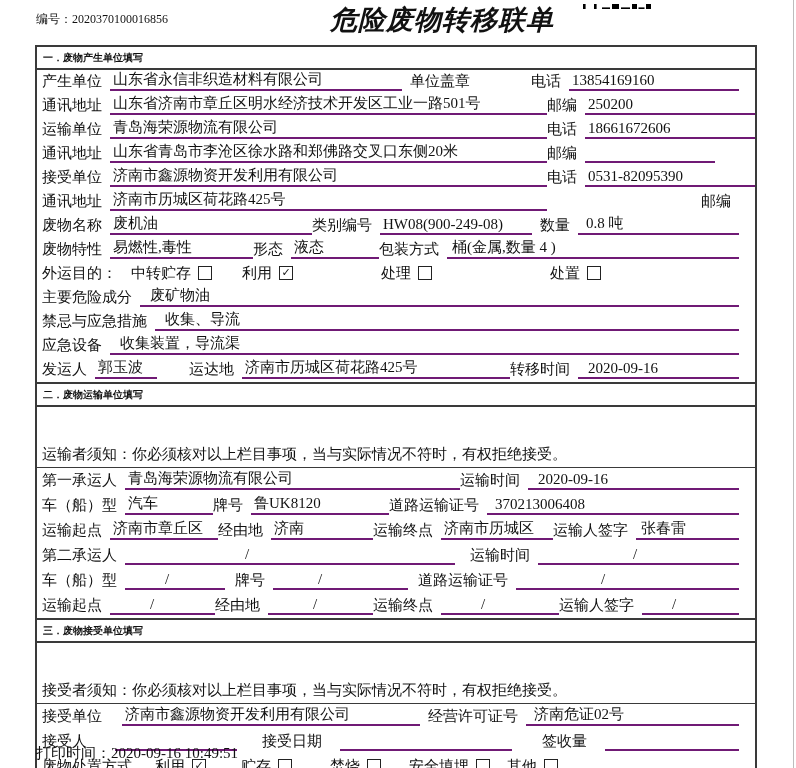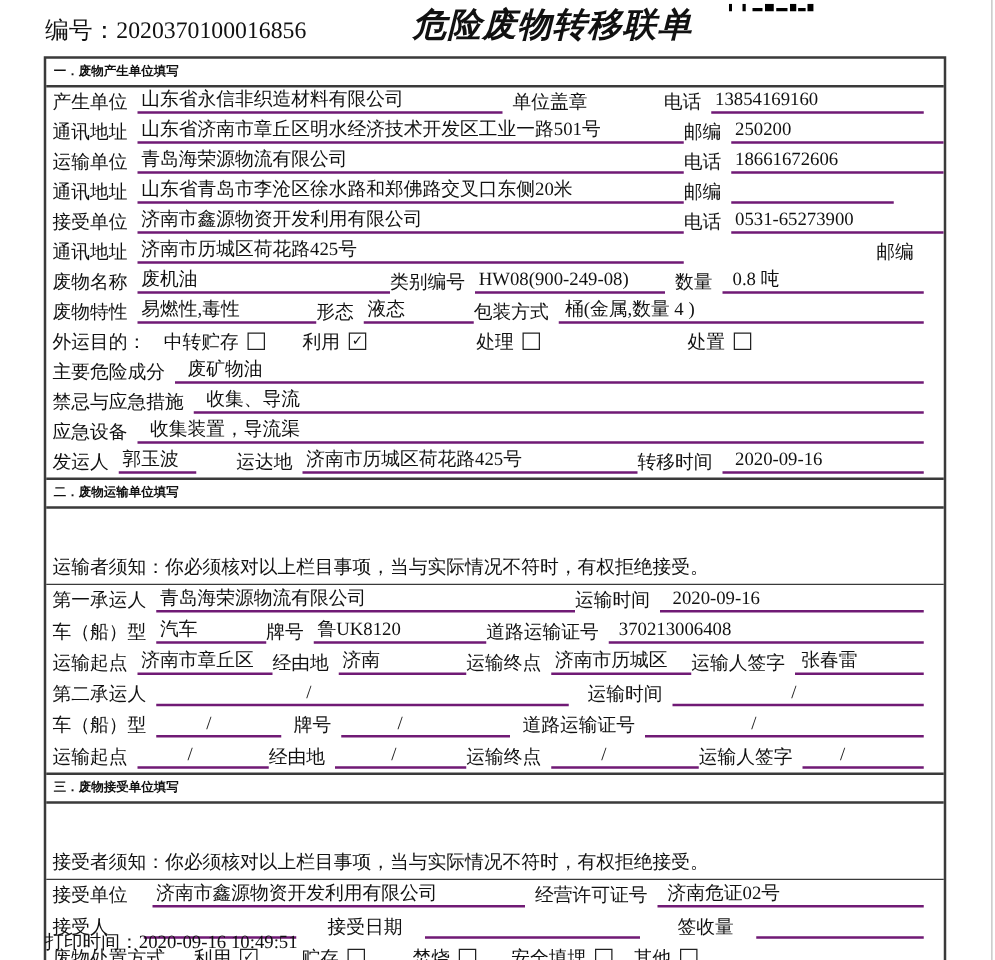--- a/index.html
+++ b/index.html
@@ -3,21 +3,21 @@
 <meta charset="utf-8">
 <style>
   html,body{margin:0;padding:0;}
   body{
     width:796px;height:768px;position:relative;background:#ffffff;
     font-family:"Liberation Serif","DejaVu Serif",serif;
     color:#111;font-size:15px;overflow:hidden;
   }
   .page-edge{position:absolute;top:0;bottom:0;right:2px;width:1px;background:#bdbdbd;}
   
-  .form-number{position:absolute;left:36px;top:11px;font-size:19px;white-space:pre;}
+  .form-number{position:absolute;left:36px;top:11px;font-size:12px;white-space:pre;}
   .form-title{
     position:absolute;left:330px;top:2px;font-size:27px;font-weight:bold;
     font-family:"Liberation Sans","DejaVu Sans",sans-serif;white-space:pre;letter-spacing:1px;font-style:italic;
   }
   .qr-frag{position:absolute;left:583px;top:0;width:68px;height:9px;overflow:hidden;}
   
   #form-box{
     position:absolute;left:35px;top:45px;width:722px;box-sizing:border-box;
     border:2px solid #3a3a3a;background:#fff;
   }
@@ -112,21 +112,21 @@
         <span class="seg-spacer"></span>
         <span class="seg-label">邮编</span>
         <span class="seg-value" style="width: 130px;"></span>
         <span class="seg-gap" style="width: 40px;"></span>
       </div>
       <div class="row">
         <span class="seg-label">接受单位</span>
         <span class="seg-value" style="width: 437px;">济南市鑫源物资开发利用有限公司</span>
         <span class="seg-spacer"></span>
         <span class="seg-label">电话</span>
-        <span class="seg-value" style="width: 170px;">0531-65273900</span>
+        <span class="seg-value" style="width: 170px;">0531-82095390</span>
       </div>
       <div class="row">
         <span class="seg-label">通讯地址</span>
         <span class="seg-value" style="width: 437px;">济南市历城区荷花路425号</span>
         <span class="seg-spacer"></span>
         <span class="seg-label">邮编</span>
       </div>
       <div class="row">
         <span class="seg-label">废物名称</span>
         <span class="seg-value" style="width: 202px;">废机油</span>

